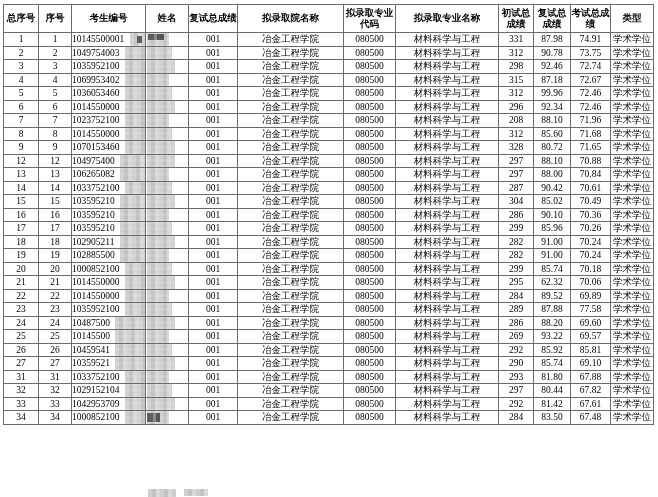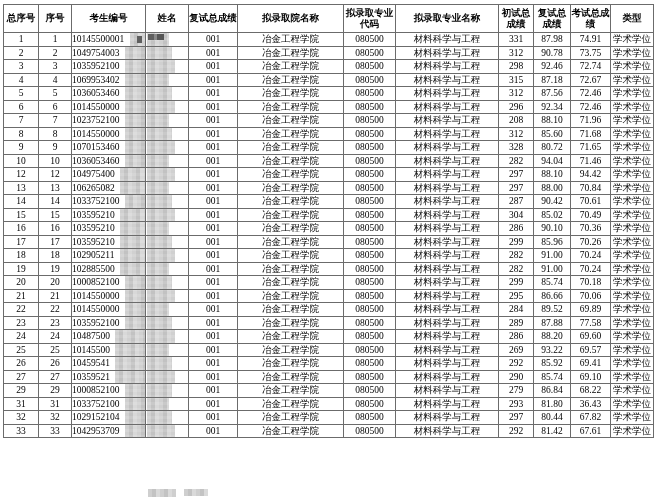--- a/index.html
+++ b/index.html
@@ -130,21 +130,21 @@
           <td>5</td>
           <td class="cid">1036053460<div class="blur cid-blur" style="left: 53px;"></div></td>
           <td>
             <div class="blur name-blur" style="width: 25px;"></div>
           </td>
           <td>001</td>
           <td>冶金工程学院</td>
           <td>080500</td>
           <td>材料科学与工程</td>
           <td>312</td>
-          <td>87.56</td>
+          <td>99.96</td>
           <td>72.46</td>
           <td>学术学位</td>
         </tr>
         <tr>
           <td>6</td>
           <td>6</td>
           <td class="cid">1014550000<div class="blur cid-blur" style="left: 53px;"></div></td>
           <td>
             <div class="blur name-blur" style="width: 28px;"></div>
           </td>
@@ -199,49 +199,33 @@
           <td>001</td>
           <td>冶金工程学院</td>
           <td>080500</td>
           <td>材料科学与工程</td>
           <td>328</td>
           <td>80.72</td>
           <td>71.65</td>
           <td>学术学位</td>
         </tr>
         <tr>
-          <td>10</td>
-          <td>10</td>
-          <td class="cid">1036053460<div class="blur cid-blur" style="left: 53px;"></div></td>
-          <td>
-            <div class="blur name-blur" style="width: 22px;"></div>
-          </td>
-          <td>001</td>
-          <td>冶金工程学院</td>
-          <td>080500</td>
-          <td>材料科学与工程</td>
-          <td>282</td>
-          <td>94.04</td>
-          <td>71.46</td>
-          <td>学术学位</td>
-        </tr>
-        <tr>
           <td>12</td>
           <td>12</td>
           <td class="cid">104975400<div class="blur cid-blur" style="left: 48.1px;"></div></td>
           <td>
             <div class="blur name-blur" style="width: 28px;"></div>
           </td>
           <td>001</td>
           <td>冶金工程学院</td>
           <td>080500</td>
           <td>材料科学与工程</td>
           <td>297</td>
           <td>88.10</td>
-          <td>94.42</td>
+          <td>70.88</td>
           <td>学术学位</td>
         </tr>
         <tr>
           <td>13</td>
           <td>13</td>
           <td class="cid">106265082<div class="blur cid-blur" style="left: 48.1px;"></div></td>
           <td>
             <div class="blur name-blur" style="width: 22px;"></div>
           </td>
           <td>001</td>
@@ -370,21 +354,21 @@
           <td>21</td>
           <td class="cid">1014550000<div class="blur cid-blur" style="left: 53px;"></div></td>
           <td>
             <div class="blur name-blur" style="width: 28px;"></div>
           </td>
           <td>001</td>
           <td>冶金工程学院</td>
           <td>080500</td>
           <td>材料科学与工程</td>
           <td>295</td>
-          <td>86.66</td>
+          <td>62.32</td>
           <td>70.06</td>
           <td>学术学位</td>
         </tr>
         <tr>
           <td>22</td>
           <td>22</td>
           <td class="cid">1014550000<div class="blur cid-blur" style="left: 53px;"></div></td>
           <td>
             <div class="blur name-blur" style="width: 22px;"></div>
           </td>
@@ -451,69 +435,53 @@
           <td class="cid">10459541<div class="blur cid-blur" style="left: 43.2px;"></div></td>
           <td>
             <div class="blur name-blur" style="width: 25px;"></div>
           </td>
           <td>001</td>
           <td>冶金工程学院</td>
           <td>080500</td>
           <td>材料科学与工程</td>
           <td>292</td>
           <td>85.92</td>
-          <td>69.41</td>
+          <td>85.81</td>
           <td>学术学位</td>
         </tr>
         <tr>
           <td>27</td>
           <td>27</td>
           <td class="cid">10359521<div class="blur cid-blur" style="left: 43.2px;"></div></td>
           <td>
             <div class="blur name-blur" style="width: 28px;"></div>
           </td>
           <td>001</td>
           <td>冶金工程学院</td>
           <td>080500</td>
           <td>材料科学与工程</td>
           <td>290</td>
           <td>85.74</td>
           <td>69.10</td>
           <td>学术学位</td>
         </tr>
         <tr>
-          <td>29</td>
-          <td>29</td>
-          <td class="cid">1000852100<div class="blur cid-blur" style="left: 53px;"></div></td>
-          <td>
-            <div class="blur name-blur" style="width: 25px;"></div>
-          </td>
-          <td>001</td>
-          <td>冶金工程学院</td>
-          <td>080500</td>
-          <td>材料科学与工程</td>
-          <td>279</td>
-          <td>86.84</td>
-          <td>68.22</td>
-          <td>学术学位</td>
-        </tr>
-        <tr>
           <td>31</td>
           <td>31</td>
           <td class="cid">1033752100<div class="blur cid-blur" style="left: 53px;"></div></td>
           <td>
             <div class="blur name-blur" style="width: 22px;"></div>
           </td>
           <td>001</td>
           <td>冶金工程学院</td>
           <td>080500</td>
           <td>材料科学与工程</td>
           <td>293</td>
           <td>81.80</td>
-          <td>36.43</td>
+          <td>67.88</td>
           <td>学术学位</td>
         </tr>
         <tr>
           <td>32</td>
           <td>32</td>
           <td class="cid">1029152104<div class="blur cid-blur" style="left: 53px;"></div></td>
           <td>
             <div class="blur name-blur" style="width: 25px;"></div>
           </td>
           <td>001</td>
@@ -532,20 +500,37 @@
           <td>
             <div class="blur name-blur" style="width: 28px;"></div>
           </td>
           <td>001</td>
           <td>冶金工程学院</td>
           <td>080500</td>
           <td>材料科学与工程</td>
           <td>292</td>
           <td>81.42</td>
           <td>67.61</td>
+          <td>学术学位</td>
+        </tr>
+        <tr>
+          <td>34</td>
+          <td>34</td>
+          <td class="cid">1000852100<div class="blur cid-blur" style="left: 53px;"></div></td>
+          <td>
+            <div class="blur name-blur" style="width: 22px;"></div>
+            <div class="remnant" style="left: 1px; top: 2px; width: 13px; height: 9px;"></div>
+          </td>
+          <td>001</td>
+          <td>冶金工程学院</td>
+          <td>080500</td>
+          <td>材料科学与工程</td>
+          <td>284</td>
+          <td>83.50</td>
+          <td>67.48</td>
           <td>学术学位</td>
         </tr>
       </tbody>
   </table>
 
   <div class="tail" style="left:148px;top:489px;width:28px;height:8px;"></div>
   <div class="tail" style="left:184px;top:489px;width:24px;height:7px;"></div>
 </div>
 
 </body></html>

